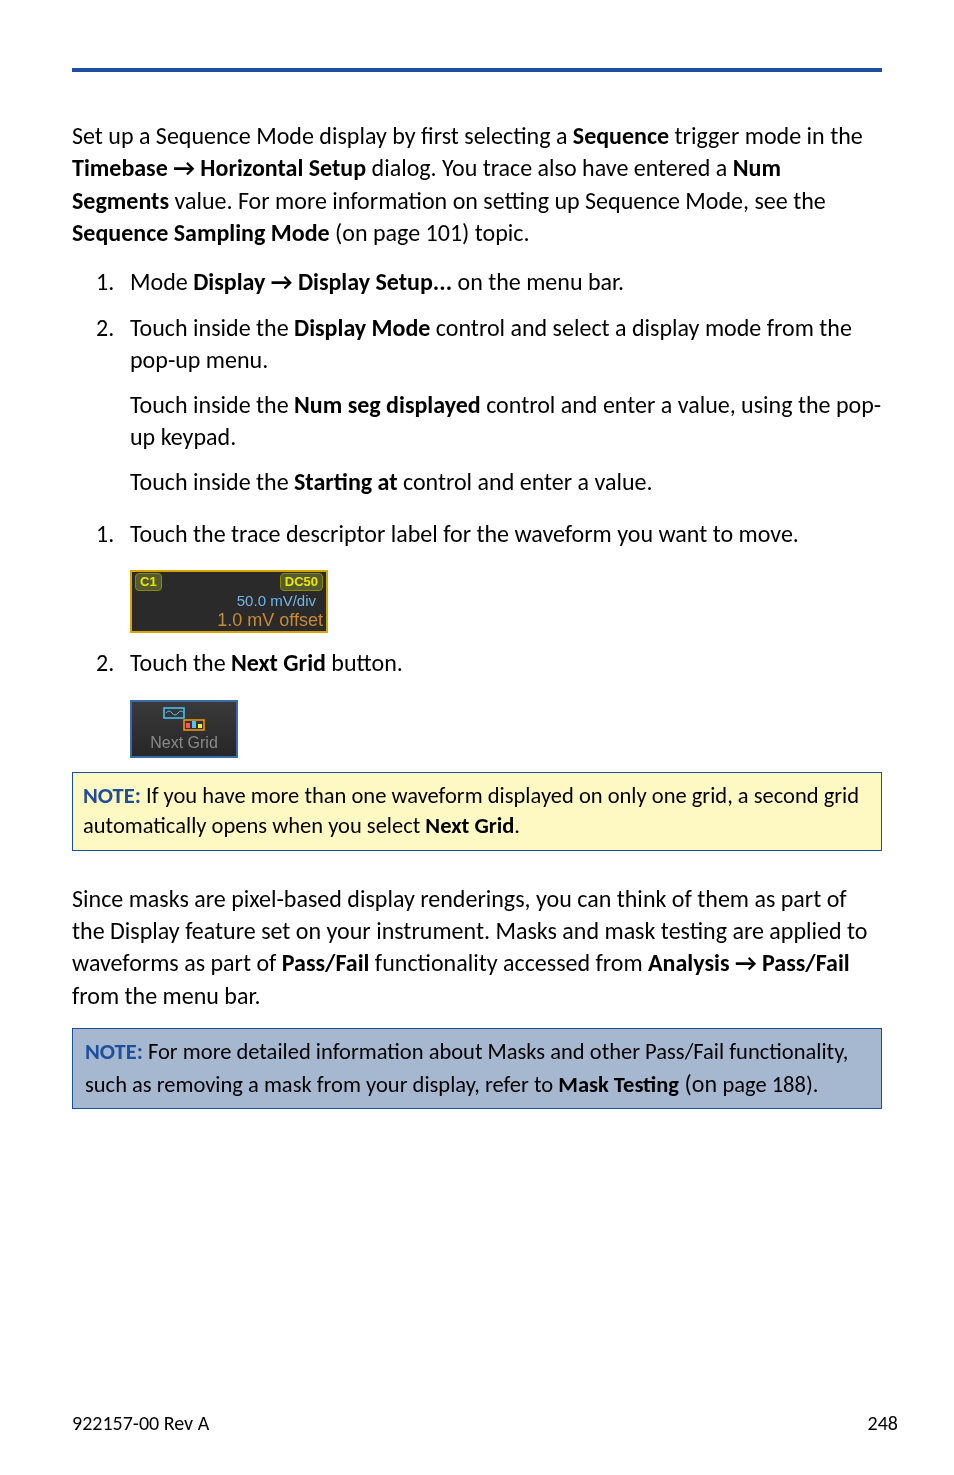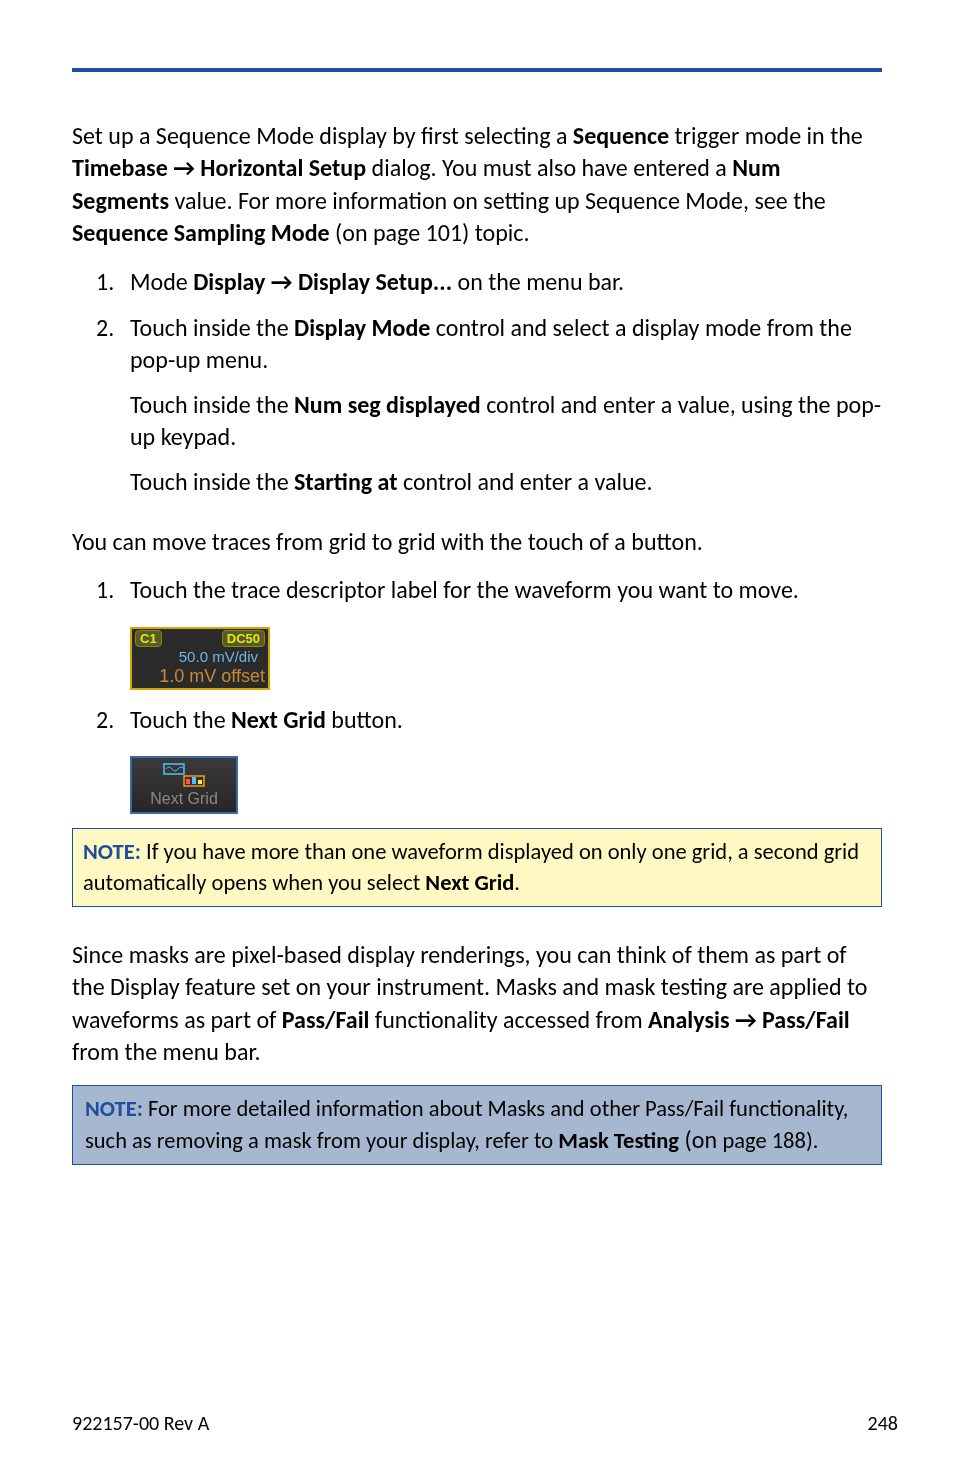--- a/index.html
+++ b/index.html
@@ -62,21 +62,21 @@
   }
   .note-box strong.lead {
     color: #1f4e9c;
   }
   .img-holder {
     margin: 6px 0 14px 0;
     padding-left: 58px;
   }
   
   .descriptor {
-    width: 140px;
+    width: 198px;
     border: 2px solid #d8a400;
     background: #2a2a2a;
     font-family: Arial, sans-serif;
     font-size: 15px;
     line-height: 1.2;
   }
   .descriptor .row1 {
     display: flex;
     justify-content: space-between;
     padding: 1px 3px;
@@ -127,41 +127,40 @@
   }
   b { font-weight: bold; }
 </style>
 </head>
 <body>
 
 <div class="page">
   <div class="top-rule"></div>
 
   <p class="body">
-    <span>Set up a Sequence Mode display by first selecting a </span><b>Sequence</b><span> trigger mode in the </span><b>Timebase → Horizontal Setup</b><span>  dialog. You must also have entered a </span><b>Num Segments</b><span> value. For more information on setting up Sequence Mode, see the </span><b>Sequence Sampling Mode</b><span> (on page 101) topic.</span>
+    <span>Set up a Sequence Mode display by first selecting a </span><b>Sequence</b><span> trigger mode in the </span><b>Timebase → Horizontal Setup</b><span>  dialog. You trace also have entered a </span><b>Num Segments</b><span> value. For more information on setting up Sequence Mode, see the </span><b>Sequence Sampling Mode</b><span> (on page 101) topic.</span>
   </p>
 
   <ol class="steps">
     <li>
       <span class="num">1.</span>
       <div class="content">
         <p><span>Mode </span><b>Display → Display Setup...</b><span> on the menu bar.</span></p>
       </div>
     </li>
     <li>
       <span class="num">2.</span>
       <div class="content">
         <p><span>Touch inside the </span><b>Display Mode</b><span> control and select a display mode from the pop-up menu.</span></p>
         <p><span>Touch inside the </span><b>Num seg displayed</b><span> control and enter a value, using the pop-up keypad.</span></p>
         <p><span>Touch inside the </span><b>Starting at</b><span> control and enter a value.</span></p>
       </div>
     </li>
   </ol>
 
-  <p class="body" style="margin-top:28px">You can move traces from grid to grid with the touch of a button.</p>
 
   <ol class="steps">
     <li>
       <span class="num">1.</span>
       <div class="content">
         <p>Touch the trace descriptor label for the waveform you want to move.</p>
       </div>
     </li>
   </ol>
 

